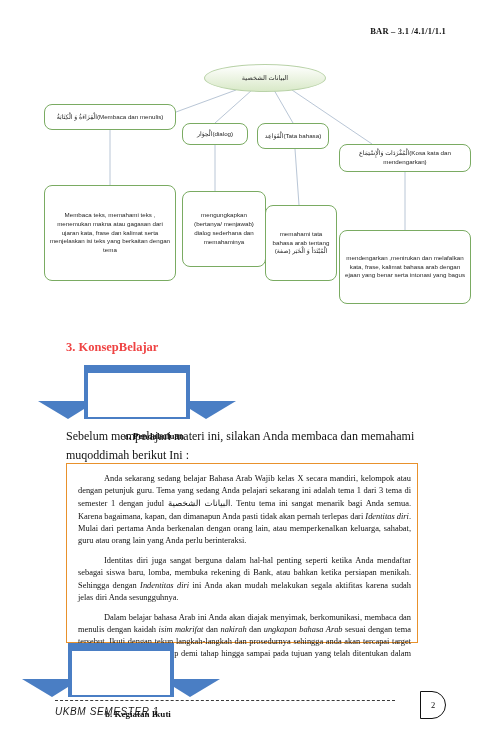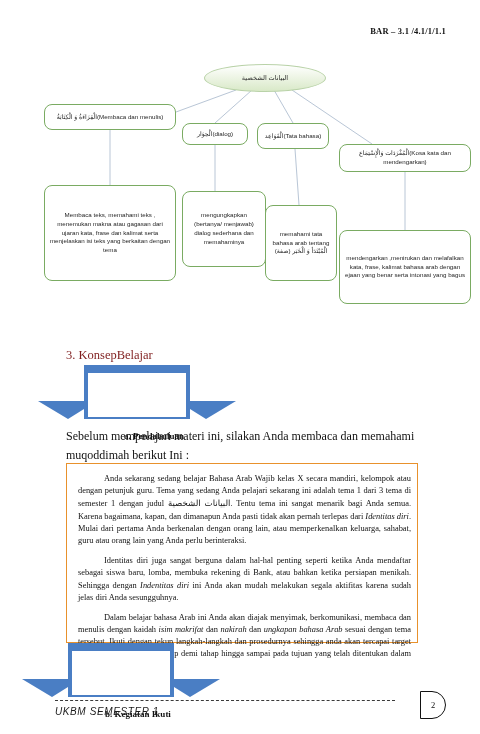--- a/index.html
+++ b/index.html
@@ -85,25 +85,25 @@
   
   #desc1 { left: 44px;  top: 125px; width: 132px; height: 96px; }
   #desc2 { left: 182px; top: 131px; width: 84px;  height: 76px; }
   #desc3 { left: 265px; top: 145px; width: 72px;  height: 76px; }
   #desc4 { left: 339px; top: 170px; width: 132px; height: 74px; }
 
   
   .konsep-heading {
     position: absolute;
     left: 66px;
-    top: 348px;
-    font-family: "Liberation Serif", serif;
-    font-weight: normal;
+    top: 340px;
+    font-family: "Liberation Serif", serif;
+    font-weight: bold;
     font-size: 12.5px;
-    color: #7f1d1d;
+    color: #ef4444;
   }
 
   
   .banner {
     position: absolute;
     width: 300px;
     height: 56px;
   }
   .banner svg { position: absolute; left: 0; top: 0; }
   .banner .banner-label {

